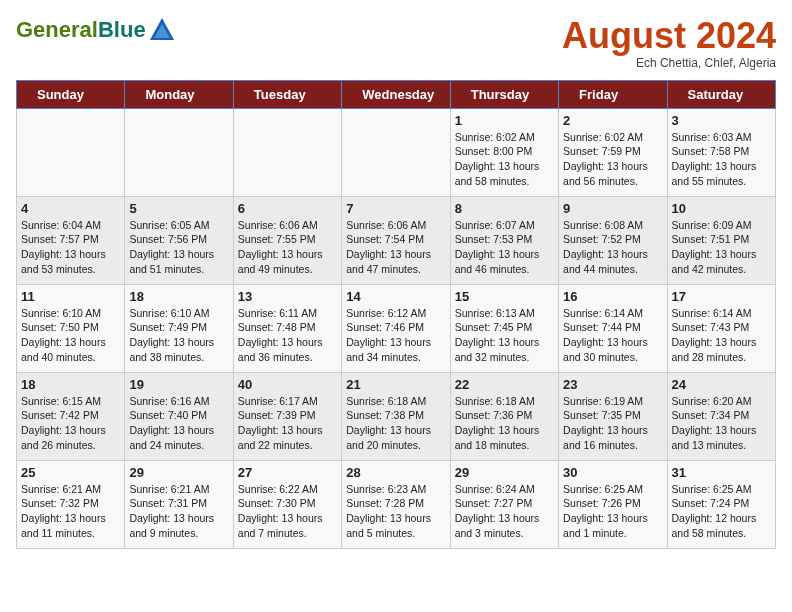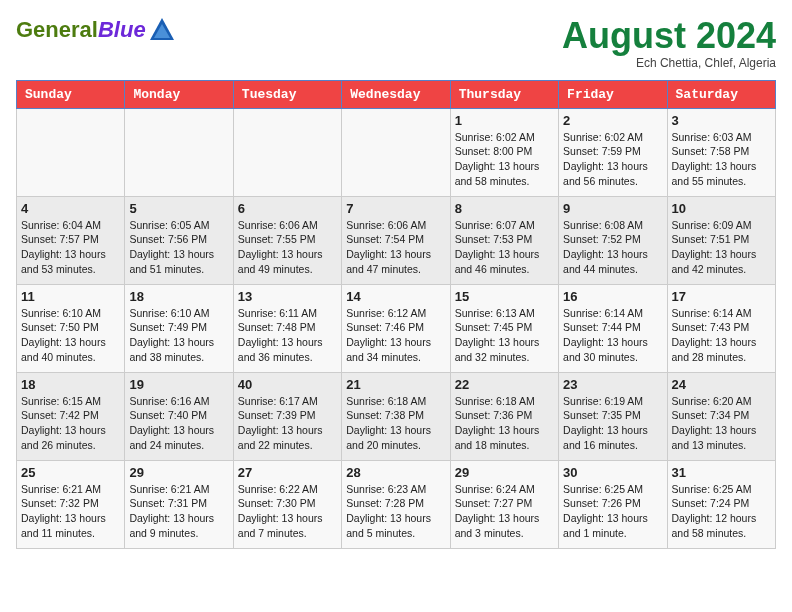--- a/index.html
+++ b/index.html
@@ -19,54 +19,53 @@
     .logo {
       display: flex;
       align-items: center;
     }
     .logo-text {
       font-size: 22px;
       font-weight: bold;
       line-height: 1;
     }
     .logo-general { color: #4d7c0f; }
-    .logo-blue { color: #6d28d9; font-style: italic; }
+    .logo-blue { color: #0f766e; }
     .logo-icon {
       width: 28px;
       height: 28px;
       margin-left: 2px;
     }
     .title-block {
       text-align: right;
     }
     .title-block h1 {
       font-size: 36px;
       font-weight: bold;
-      color: #15803d;
+      color: #c2410c;
       line-height: 1.1;
     }
     .title-block h2 {
       font-size: 12px;
       font-weight: normal;
       color: #444;
     }
     table {
       width: 100%;
       border-collapse: collapse;
       table-layout: fixed;
     }
     thead th {
-      background: #ef4444;
+      background: #7f1d1d;
       color: #fff;
       font-size: 13px;
       font-weight: bold;
-      padding: 6px 8px;
+      padding: 6px 20px;
       text-align: left;
       border: 1px solid #5580c8;
-      font-family: Liberation Mono, monospace;
     }
     tbody td {
       vertical-align: top;
       font-size: 11px;
       color: #222;
       padding: 4px 4px 4px 4px;
       border: 1px solid #ccc;
       height: 88px;
     }
     tbody tr:nth-child(odd) td {

